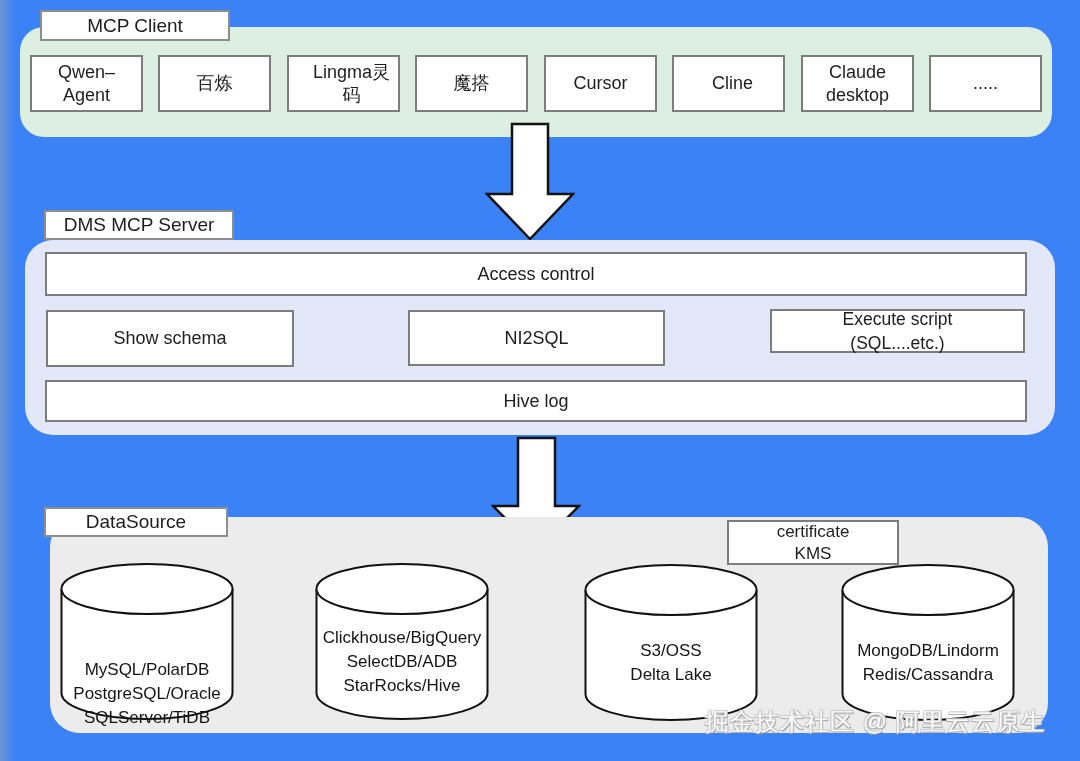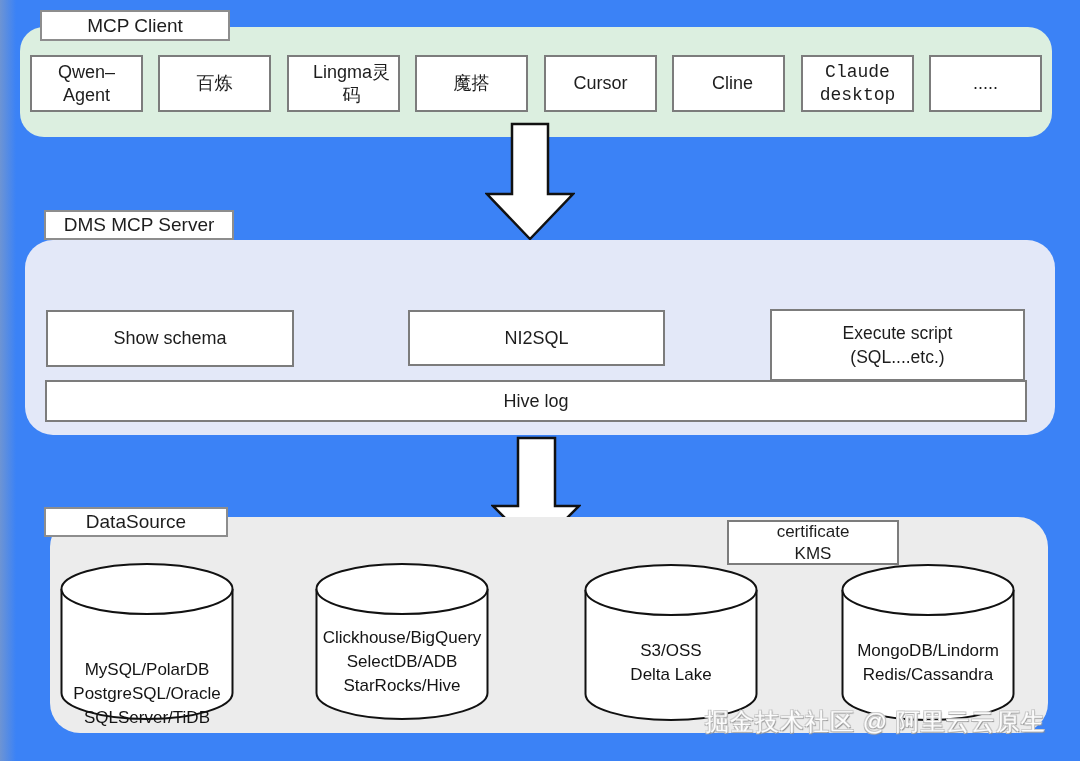--- a/index.html
+++ b/index.html
@@ -57,26 +57,26 @@
     white-space: pre-line;
     color: #1d1d1d;
   }
   .cbox { top: 55px; height: 57px; width: 113px; }
   #cbox-0 { left: 30px; }
   #cbox-1 { left: 158px; }
   #cbox-2 { left: 287px; padding-left: 16px; }
   #cbox-3 { left: 415px; }
   #cbox-4 { left: 544px; }
   #cbox-5 { left: 672px; padding-left: 8px; }
-  #cbox-6 { left: 801px; font-family: Liberation Mono, monospace; }
+  #cbox-6 { left: 801px; }
   #cbox-7 { left: 929px; }
   #box-access { left: 45px;  top: 252px; width: 982px; height: 44px; }
   #box-schema { left: 46px;  top: 310px; width: 248px; height: 57px; }
   #box-nl2sql { left: 408px; top: 310px; width: 257px; height: 56px; }
-  #box-exec   { left: 770px; top: 309px; width: 255px; height: 72px; font-size: 17.5px; line-height: 24px; }
+  #box-exec   { left: 770px; top: 309px; width: 255px; height: 44px; font-size: 17.5px; line-height: 24px; }
   #box-audit  { left: 45px;  top: 380px; width: 982px; height: 42px; }
   #box-cert   { left: 727px; top: 520px; width: 172px; height: 45px; font-size: 17px; line-height: 22px; }
   .arrow {
     position: absolute;
   }
   #arrow-1 { left: 485px; top: 122px; }
   #arrow-2 { left: 491px; top: 436px; }
   .cyl {
     position: absolute;
     width: 174px; height: 158px;
@@ -134,20 +134,21 @@
 
   <svg class="arrow" id="arrow-1" width="90" height="120" viewBox="0 0 90 120">
     <polygon points="27,2 63,2 63,72 88,72 45,117 2,72 27,72" fill="#ffffff" stroke="#111111" stroke-width="2.5" stroke-linejoin="miter"></polygon>
   </svg>
 
   <div class="section sec-blue"></div>
   <div class="label-box" id="lbl-server">
       <span>DMS MCP Server</span>
     </div>
 
+  <div class="wbox" id="box-access">Access control</div>
   <div class="wbox" id="box-schema">Show schema</div>
   <div class="wbox" id="box-nl2sql">NI2SQL</div>
   <div class="wbox" id="box-exec">Execute script
 (SQL....etc.)</div>
   <div class="wbox" id="box-audit">Hive log</div>
 
   <svg class="arrow" id="arrow-2" width="90" height="116" viewBox="0 0 90 116">
     <polygon points="27,2 64,2 64,70 88,70 45,113 2,70 27,70" fill="#ffffff" stroke="#111111" stroke-width="2.5" stroke-linejoin="miter"></polygon>
   </svg>
 

